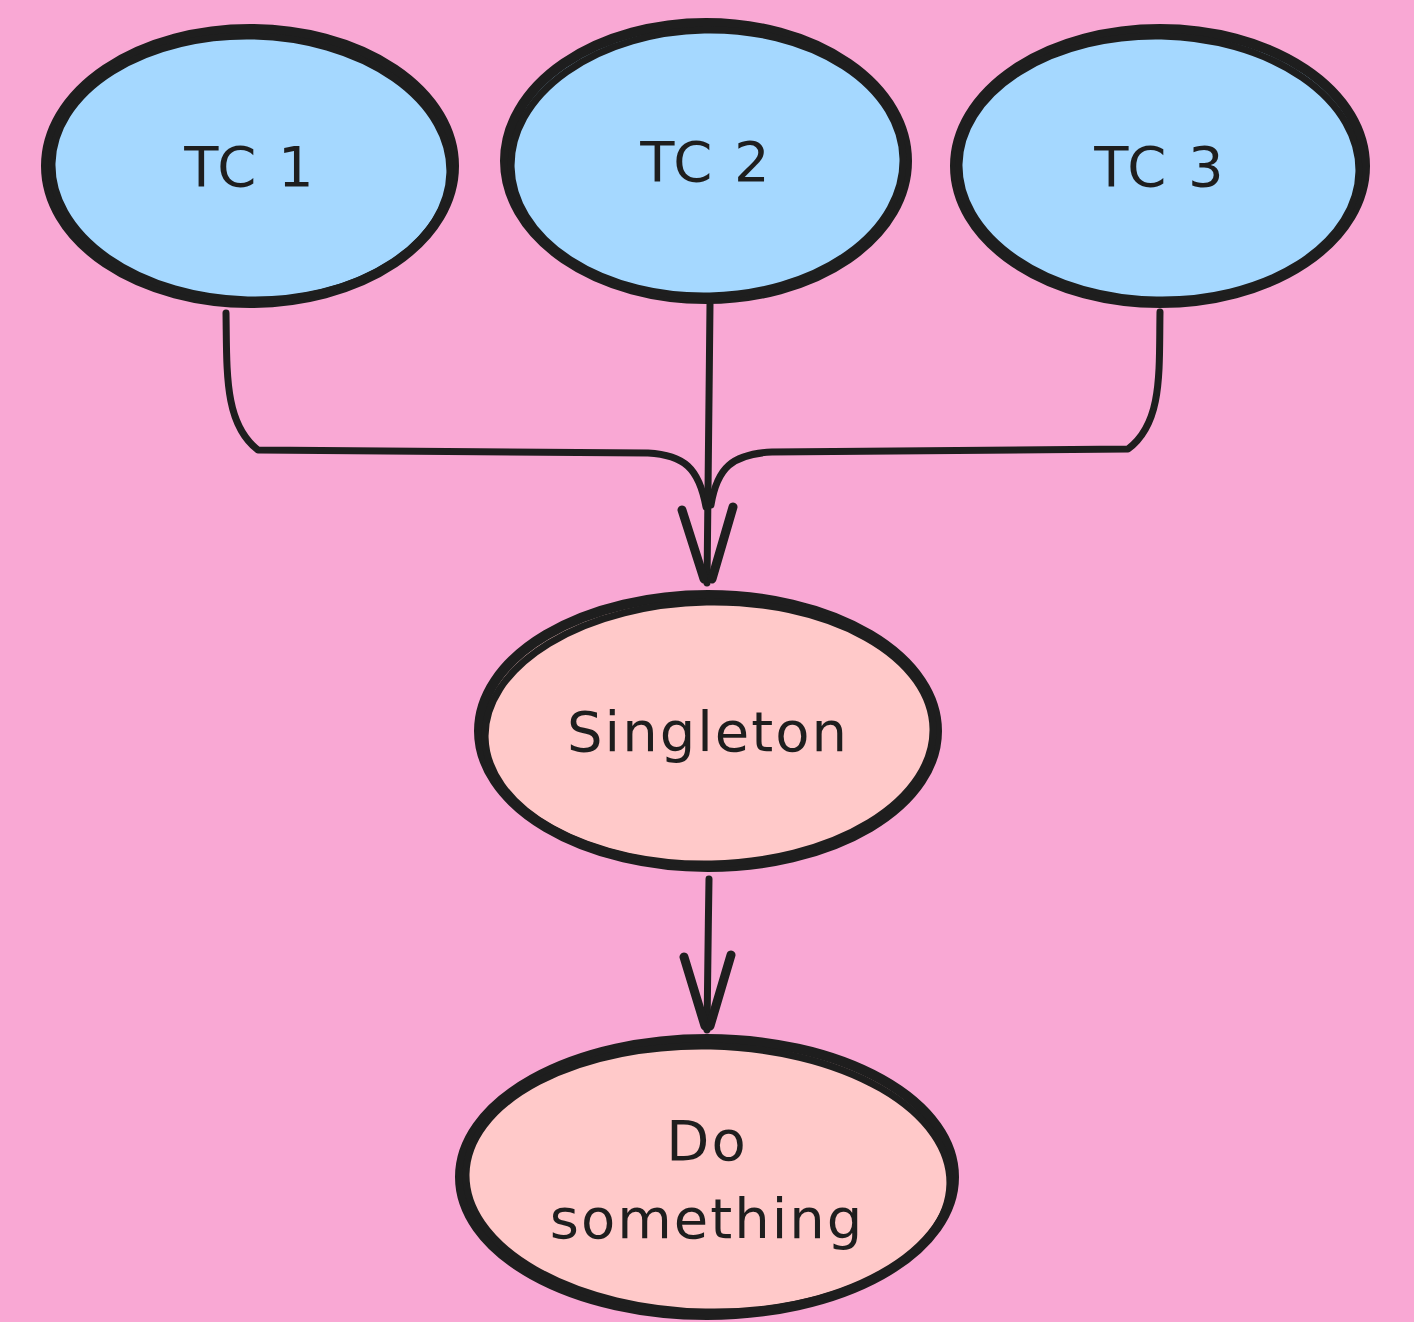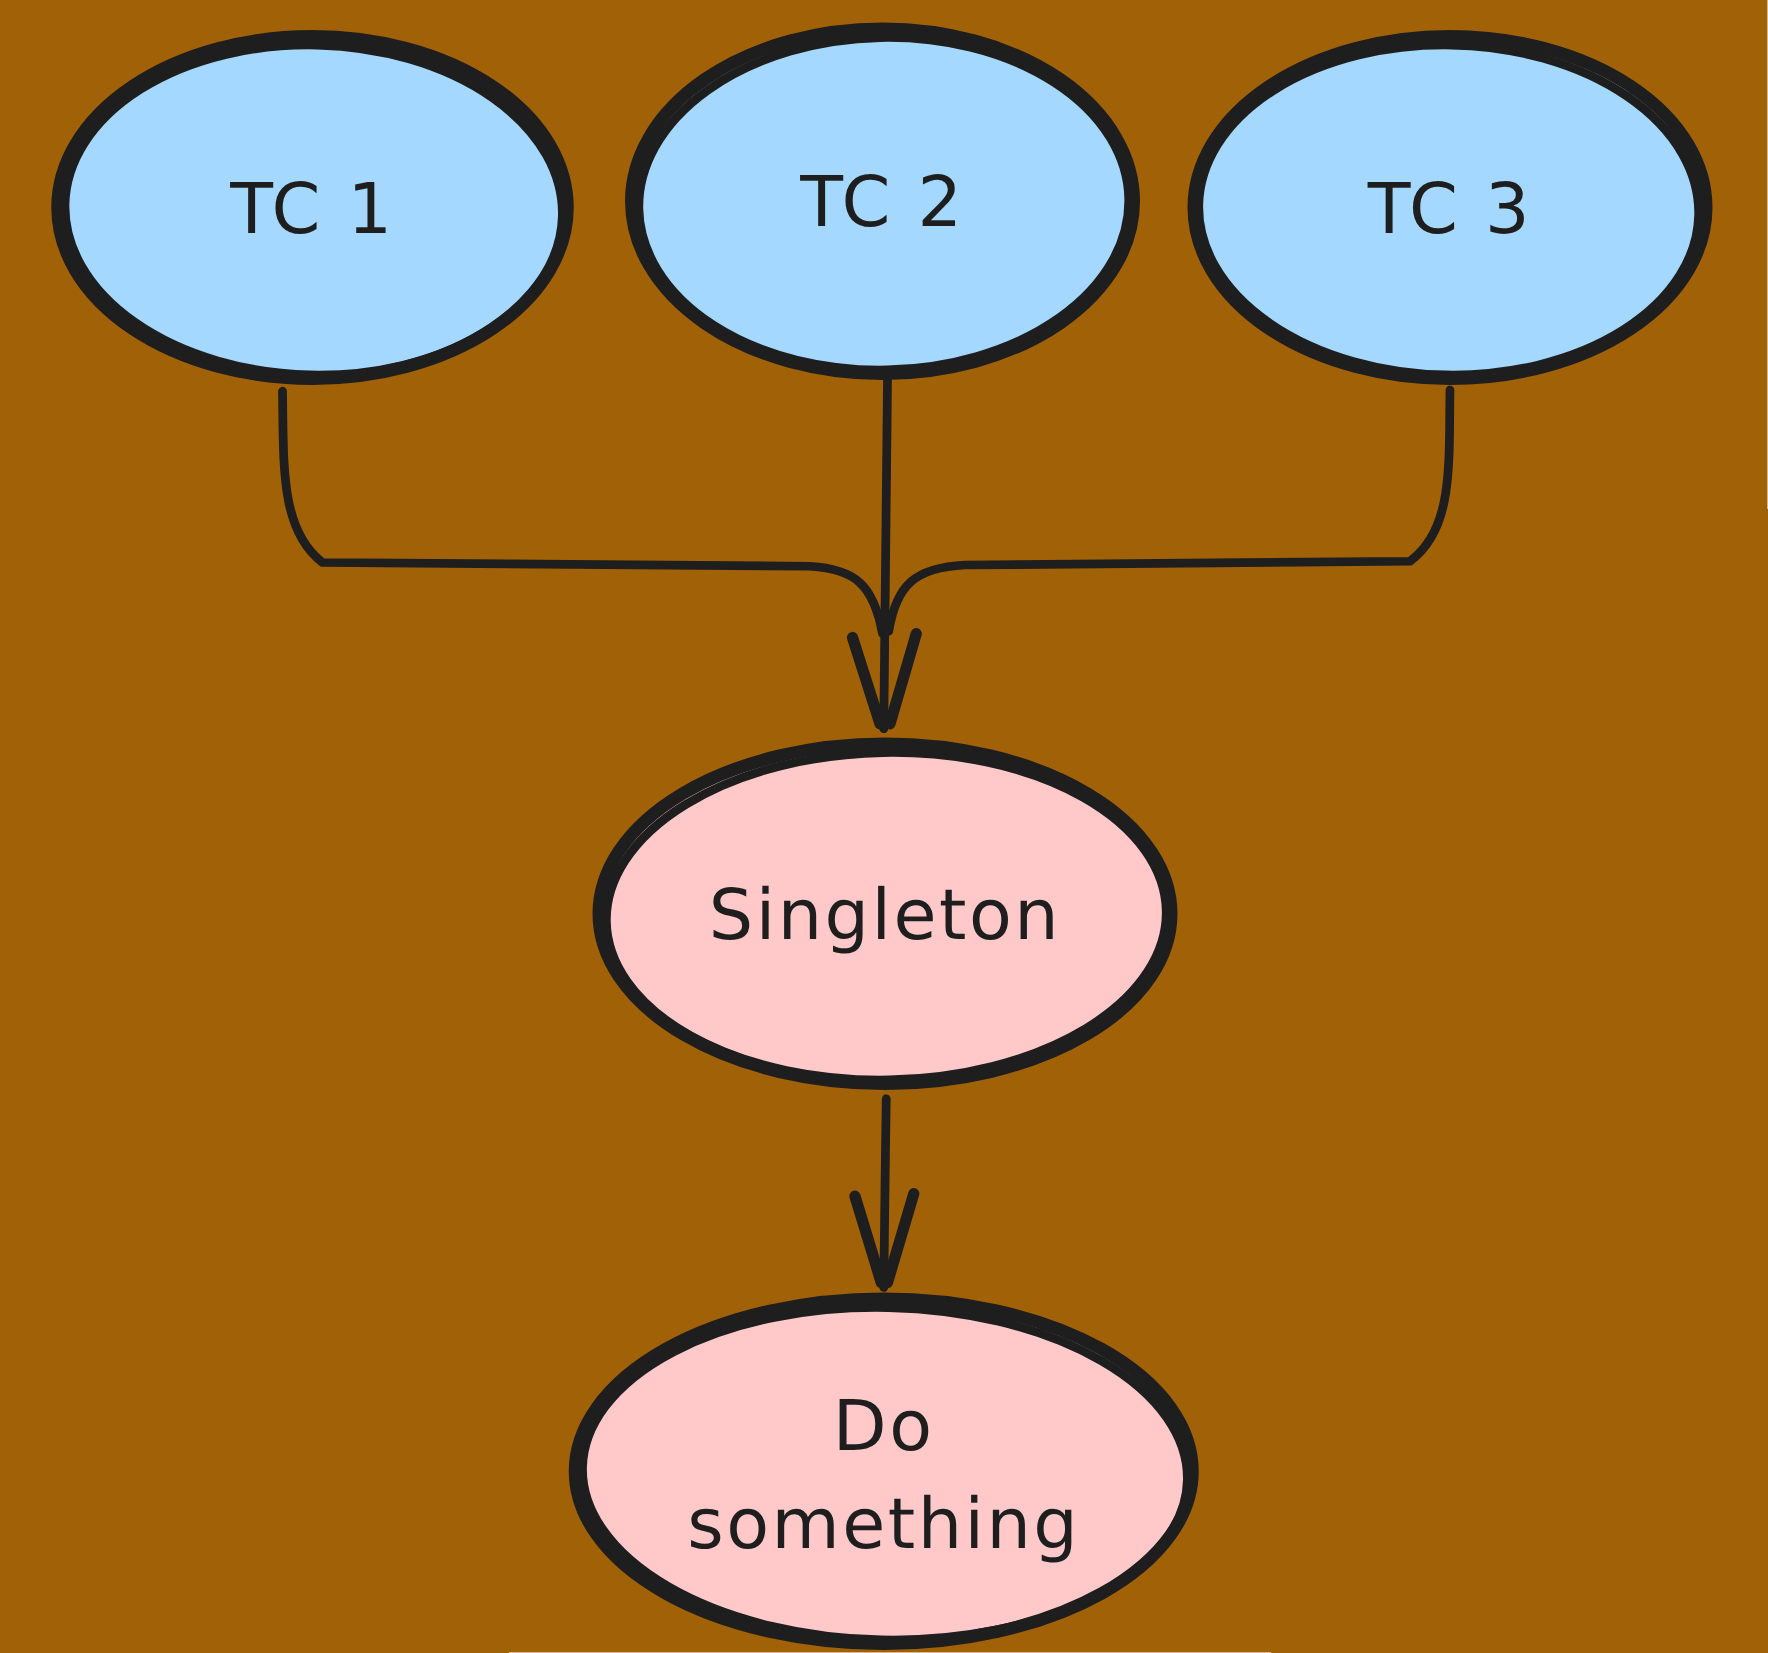--- a/index.html
+++ b/index.html
@@ -4,21 +4,21 @@
 <style>
   html, body {
     margin: 0;
     padding: 0;
     background: #ffffff;
   }
   .canvas {
     position: relative;
     width: 1414px;
     height: 1322px;
-    background: #a16207;
+    background: #f9a8d4;
     overflow: hidden;
   }
   svg.diagram {
     display: block;
     width: 1414px;
     height: 1322px;
   }
   .ink-stroke {
     stroke: #1e1e1e;
     fill: none;

